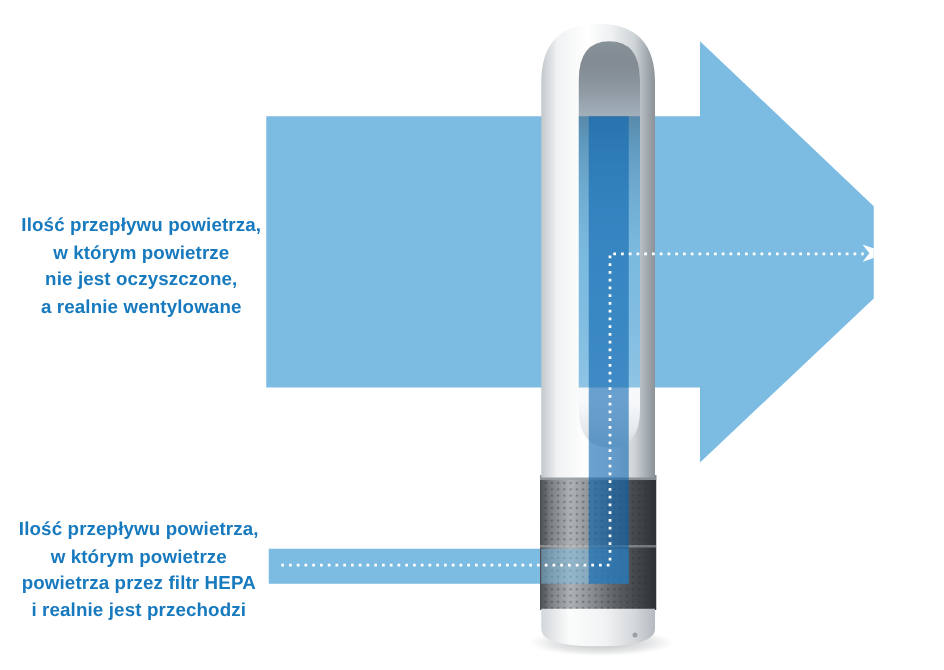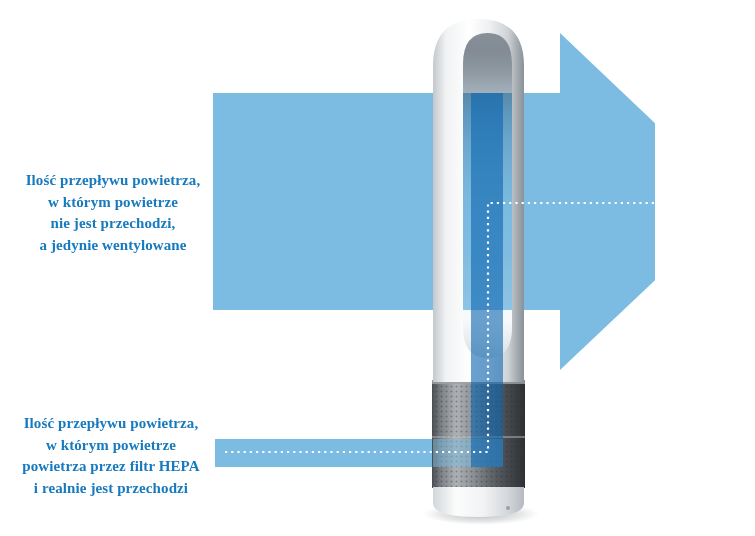--- a/index.html
+++ b/index.html
@@ -1,21 +1,22 @@
 <!DOCTYPE html>
 <html><head>
 <meta charset="utf-8">
 <style>
   html,body{margin:0;padding:0;background:#ffffff;}
   #stage{
     position:relative;
     width:655px;height:536px;
     background:#ffffff;
     overflow:hidden;
-    font-family:Liberation Serif, serif;
+    font-family:Liberation Sans, sans-serif;
+    padding-left:44px;
   }
   #scene{position:absolute;left:0;top:0;}
   .label{
     position:absolute;
     width:222px;
     text-align:center;
     color:#187abe;
     font-weight:bold;
     font-size:15px;
     line-height:21.5px;
@@ -102,22 +103,22 @@
 
     <rect x="471" y="93" width="32" height="374" fill="rgba(10,100,175,0.6)"></rect>
 
     <polyline points="225,452 488,452 488,203 691,203" fill="none" stroke="#ffffff" stroke-width="2.2" stroke-dasharray="2.2 4" stroke-linecap="butt"></polyline>
     <path d="M690,195.5 L709,202.5 L690,209.5 L695.5,202.5 Z" fill="#ffffff"></path>
   </svg>
 
   <div class="label" id="label-unfiltered">
     <span>Ilość przepływu powietrza,</span>
     <span>w którym powietrze</span>
-    <span>nie jest przechodzi,</span>
-    <span>a jedynie wentylowane</span>
+    <span>nie jest oczyszczone,</span>
+    <span>a realnie wentylowane</span>
   </div>
 
   <div class="label" id="label-filtered">
     <span>Ilość przepływu powietrza,</span>
     <span>w którym powietrze</span>
     <span>powietrza przez filtr HEPA</span>
     <span>i realnie jest przechodzi</span>
   </div>
 
 </div>

